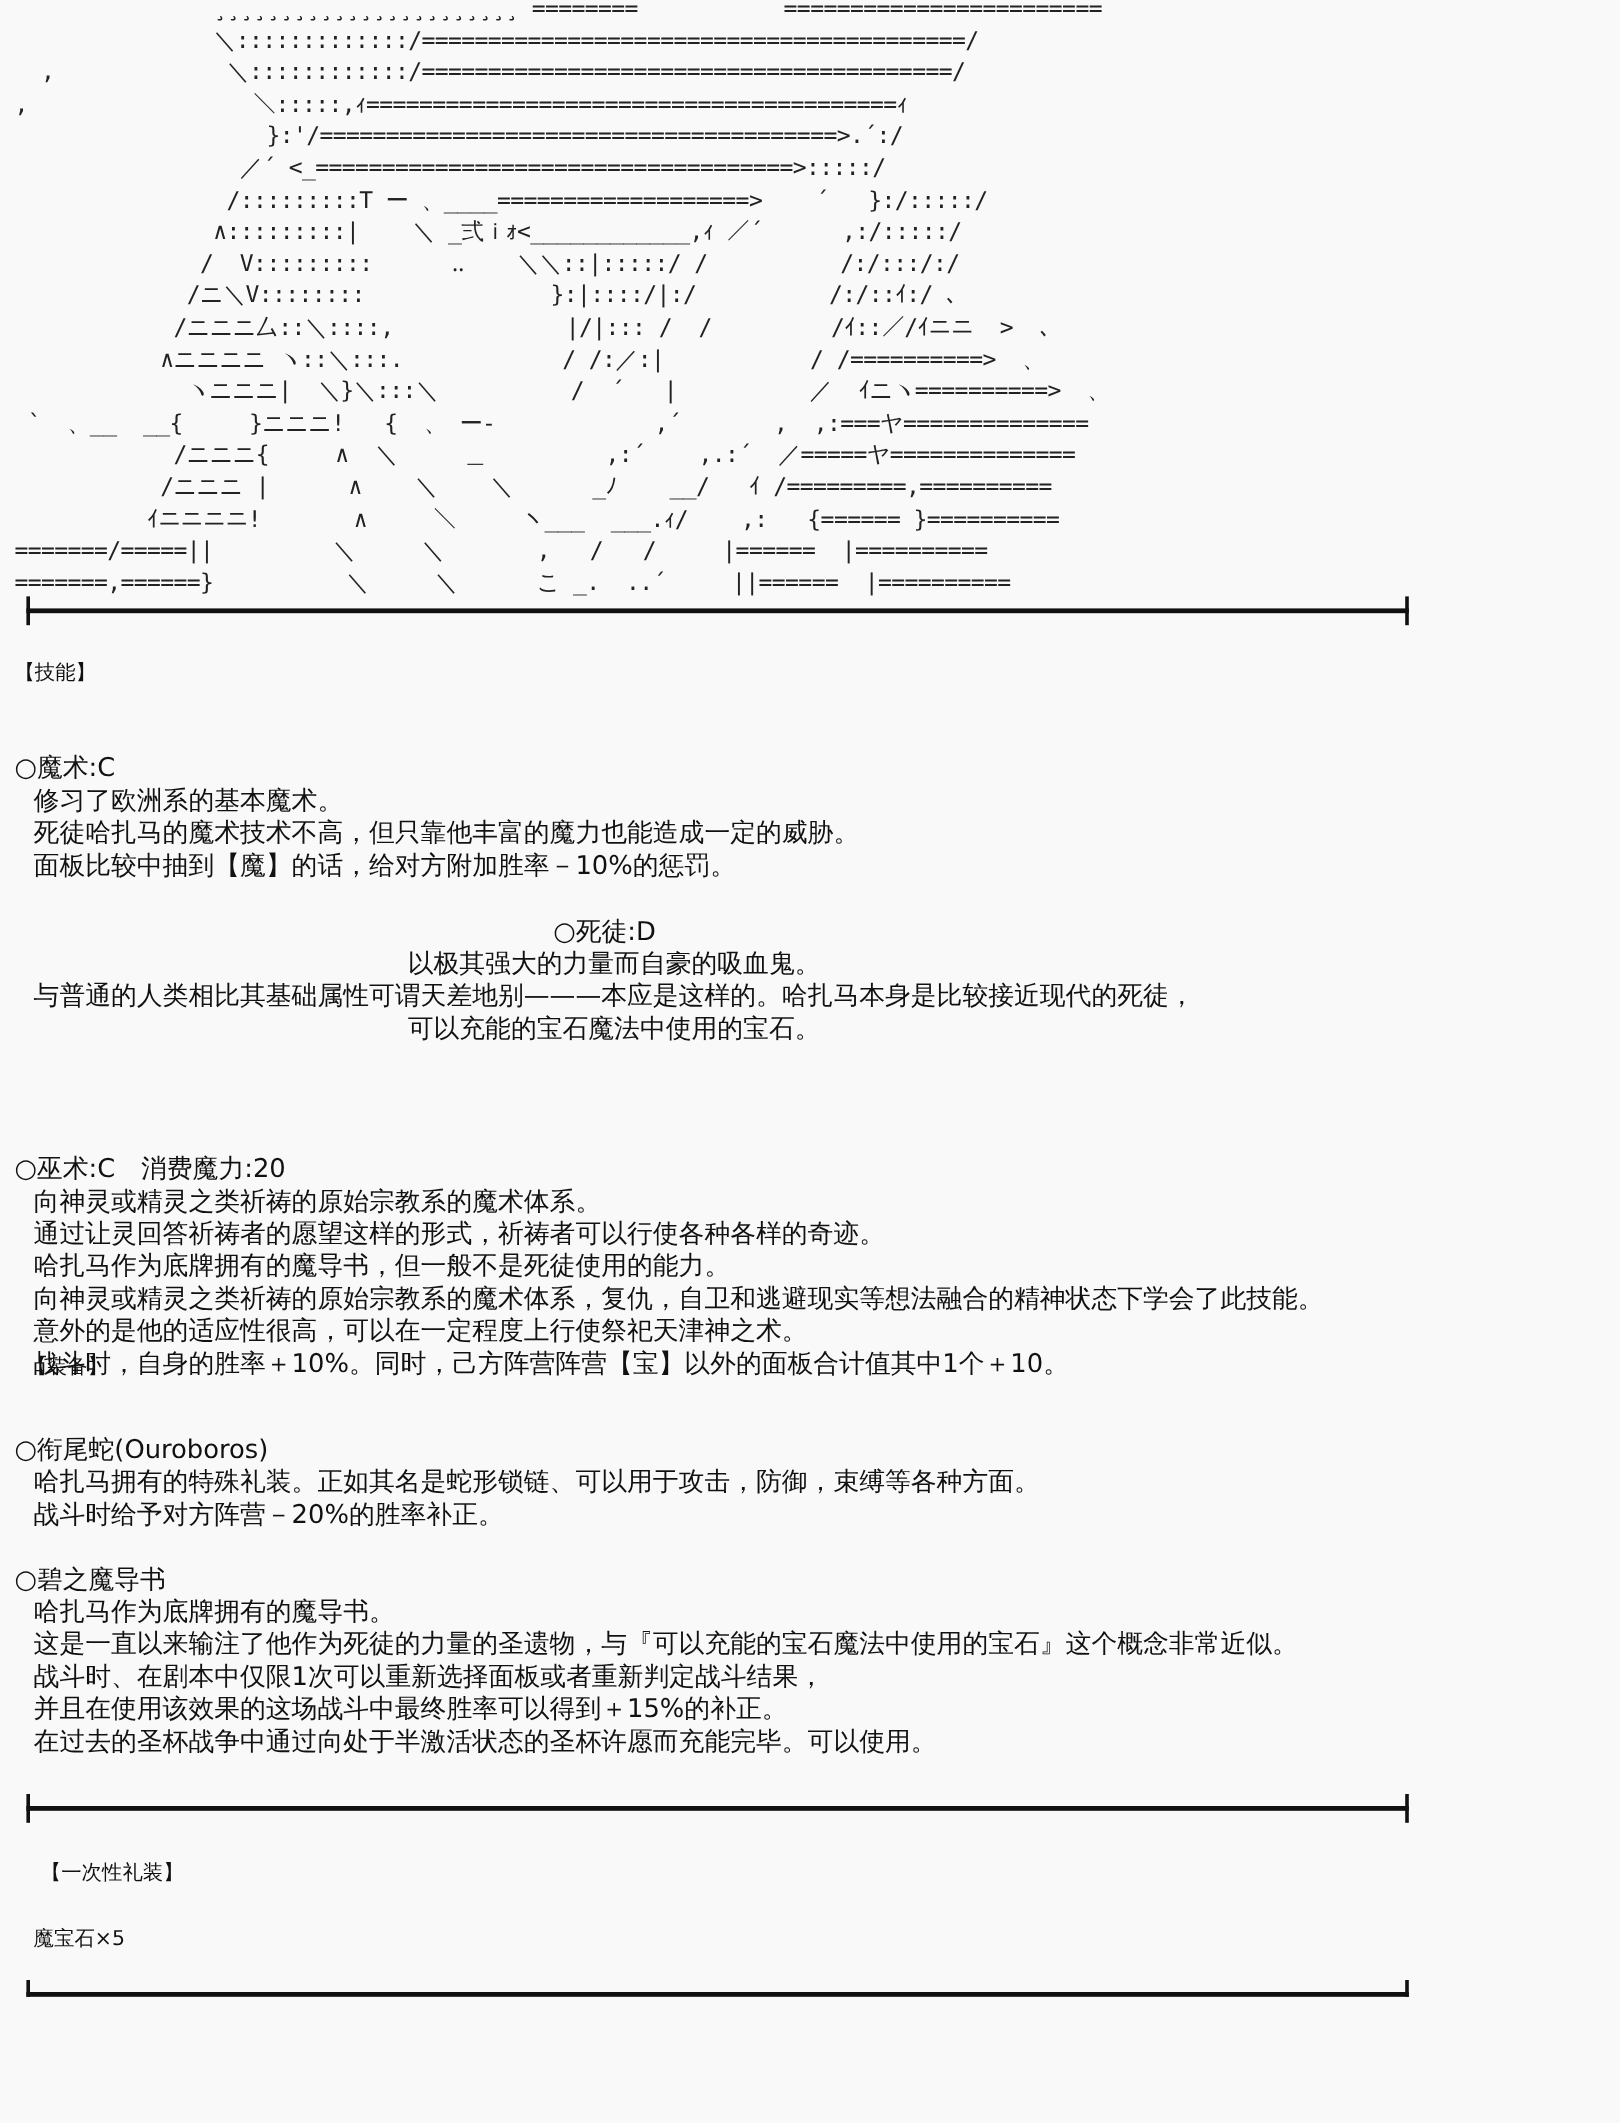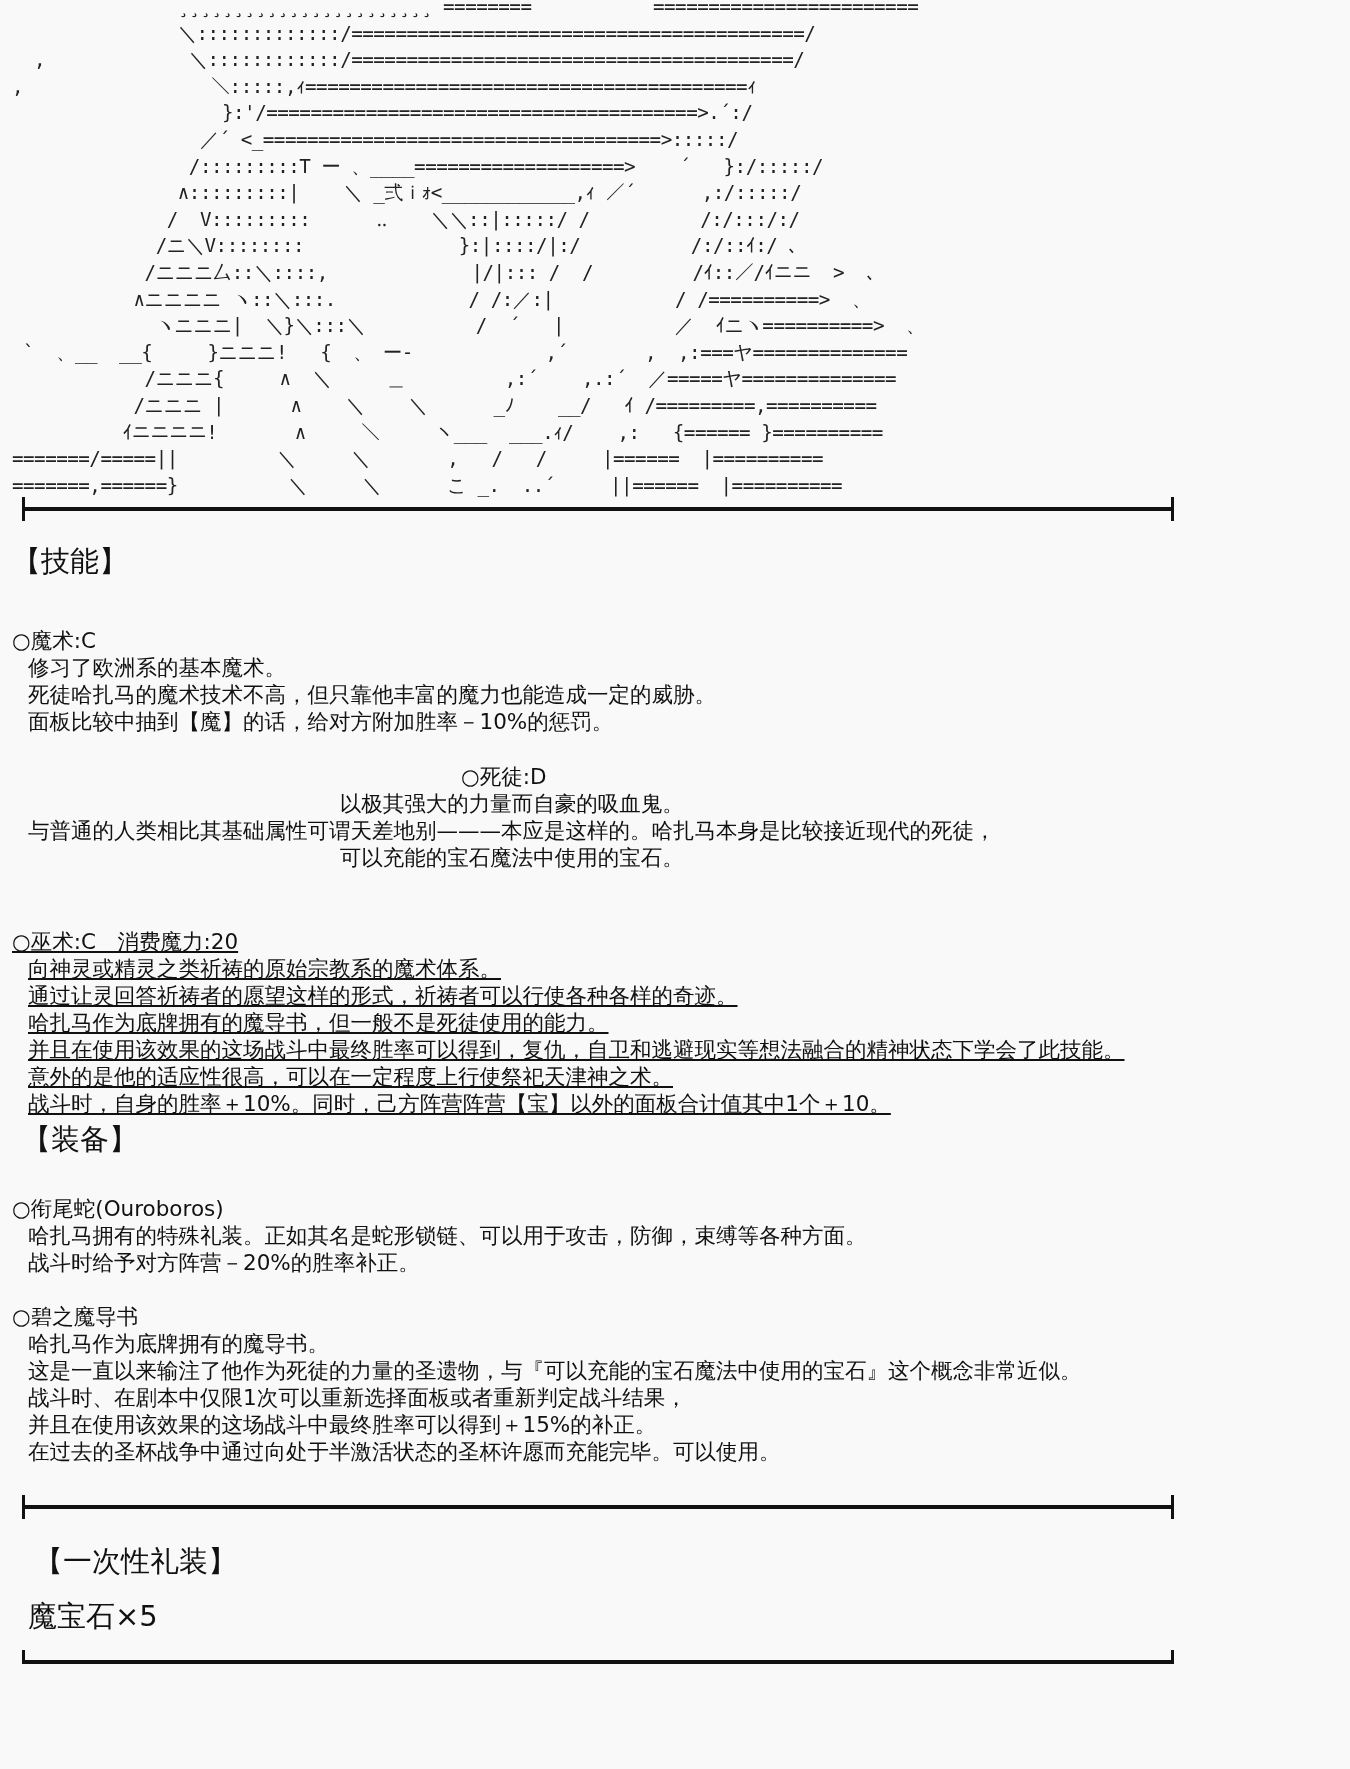--- a/index.html
+++ b/index.html
@@ -22,21 +22,21 @@
   }
   .divider::before, .divider::after {
     content: ""; position: absolute; width: 3px; background: #111;
   }
   .divider.top::before { left: 0; top: -10px; height: 24px; }
   .divider.top::after { right: 0; top: -10px; height: 24px; }
   .divider.bottom::before { left: 0; top: -10px; height: 14px; }
   .divider.bottom::after { right: 0; top: -10px; height: 14px; }
 
   .block { position: absolute; left: 12px; font-size: 21.5px; line-height: 27px; }
-  .heading { position: absolute; font-size: 29px; line-height: 27px; }
+  .heading { position: absolute; font-size: 17px; line-height: 27px; }
   .item-title { white-space: nowrap; margin-top: 25px; }
   .item-line { padding-left: 16px; white-space: nowrap; }
 </style>
 </head>
 <body>
 
 <pre class="aa" id="aa">               ¸¸¸¸¸¸¸¸¸¸¸¸¸¸¸¸¸¸¸¸¸¸¸ ========           ========================
                ＼:::::::::::::/=========================================/
   ,             ＼::::::::::::/========================================/
 ,                 ＼:::::,ｨ========================================ｨ
@@ -67,26 +67,26 @@
   <div class="item-line">面板比较中抽到【魔】的话，给对方附加胜率－10%的惩罚。</div>
 </div>
 
 <div class="block" style="top:738px;text-align:center;">
   <div class="item-title">○死徒:D</div>
   <div class="item-line">以极其强大的力量而自豪的吸血鬼。</div>
   <div class="item-line">与普通的人类相比其基础属性可谓天差地别———本应是这样的。哈扎马本身是比较接近现代的死徒，</div>
   <div class="item-line">可以充能的宝石魔法中使用的宝石。</div>
 </div>
 
-<div class="block" style="top:903px;text-decoration:underline;">
+<div class="block" style="top:936px;">
   <div class="item-title">○巫术:C　消费魔力:20</div>
   <div class="item-line">向神灵或精灵之类祈祷的原始宗教系的魔术体系。</div>
   <div class="item-line">通过让灵回答祈祷者的愿望这样的形式，祈祷者可以行使各种各样的奇迹。</div>
   <div class="item-line">哈扎马作为底牌拥有的魔导书，但一般不是死徒使用的能力。</div>
-  <div class="item-line">并且在使用该效果的这场战斗中最终胜率可以得到，复仇，自卫和逃避现实等想法融合的精神状态下学会了此技能。</div>
+  <div class="item-line">向神灵或精灵之类祈祷的原始宗教系的魔术体系，复仇，自卫和逃避现实等想法融合的精神状态下学会了此技能。</div>
   <div class="item-line">意外的是他的适应性很高，可以在一定程度上行使祭祀天津神之术。</div>
   <div class="item-line">战斗时，自身的胜率＋10%。同时，己方阵营阵营【宝】以外的面板合计值其中1个＋10。</div>
 </div>
 
 <div class="heading" style="left:22px; top:1116px;margin-top:10px;">【装备】</div>
 
 <div class="block" style="top:1170px;">
   <div class="item-title">○衔尾蛇(Ouroboros)</div>
   <div class="item-line">哈扎马拥有的特殊礼装。正如其名是蛇形锁链、可以用于攻击，防御，束缚等各种方面。</div>
   <div class="item-line">战斗时给予对方阵营－20%的胜率补正。</div>

